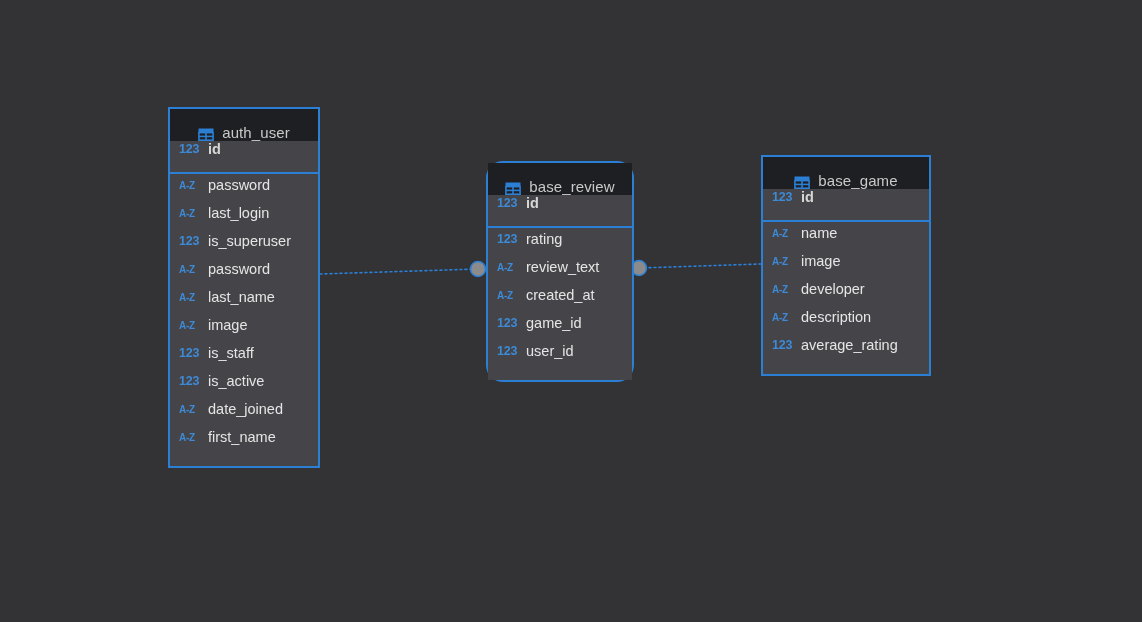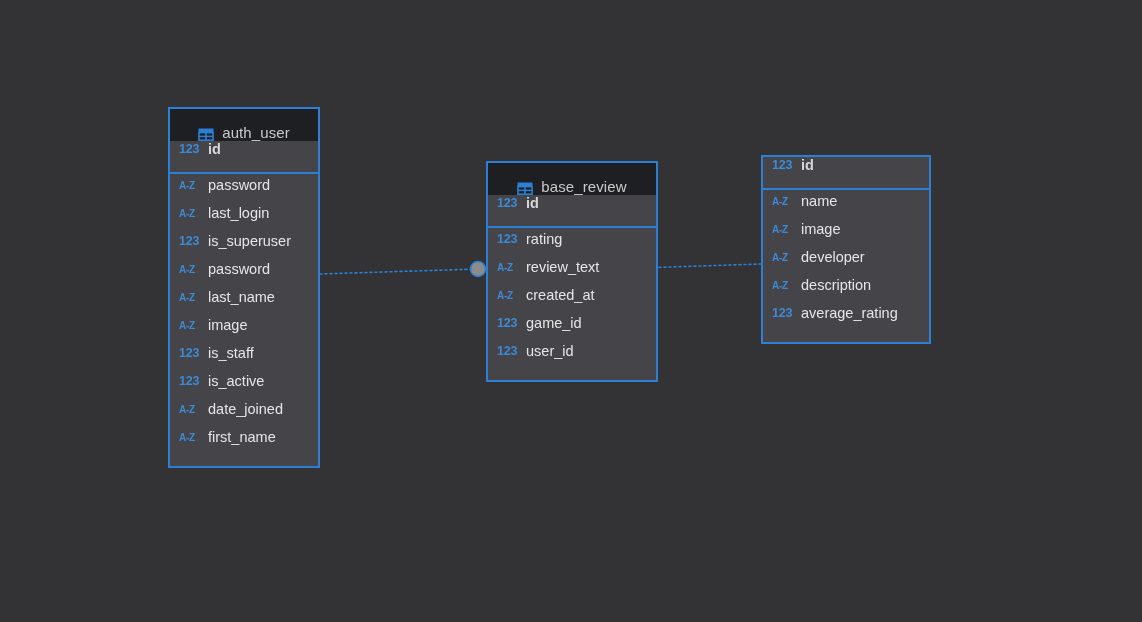--- a/index.html
+++ b/index.html
@@ -184,21 +184,21 @@
           <div class="field">
             <span class="type-badge az">A-Z</span>
             <span class="field-name">date_joined</span>
           </div>
           <div class="field">
             <span class="type-badge az">A-Z</span>
             <span class="field-name">first_name</span>
           </div>
         </div>
       </div>
-      <div class="entity" style="left: 486px; top: 161px; width: 172px;">
+      <div class="entity" style="left: 486px; top: 161px; width: 148px; border-radius: 17px;">
         <div class="entity-header">
           <svg class="tbl-icon" viewBox="0 0 16 13">
             <rect x="0.5" y="0.5" width="15" height="3.6" fill="#2b7fd4"></rect>
             <rect x="0.9" y="4.6" width="14.2" height="7.6" fill="none" stroke="#2b7fd4" stroke-width="1.6"></rect>
             <line x1="8" y1="4.6" x2="8" y2="12.2" stroke="#2b7fd4" stroke-width="1.6"></line>
             <line x1="0.9" y1="8.4" x2="15.1" y2="8.4" stroke="#2b7fd4" stroke-width="1.6"></line>
           </svg>
           <span class="entity-title">base_review</span>
         </div>
         <div class="pk-section">
@@ -224,20 +224,29 @@
             <span class="type-badge">123</span>
             <span class="field-name">game_id</span>
           </div>
           <div class="field">
             <span class="type-badge">123</span>
             <span class="field-name">user_id</span>
           </div>
         </div>
       </div>
       <div class="entity" style="left: 761px; top: 155px; width: 170px;">
+        <div class="entity-header">
+          <svg class="tbl-icon" viewBox="0 0 16 13">
+            <rect x="0.5" y="0.5" width="15" height="3.6" fill="#2b7fd4"></rect>
+            <rect x="0.9" y="4.6" width="14.2" height="7.6" fill="none" stroke="#2b7fd4" stroke-width="1.6"></rect>
+            <line x1="8" y1="4.6" x2="8" y2="12.2" stroke="#2b7fd4" stroke-width="1.6"></line>
+            <line x1="0.9" y1="8.4" x2="15.1" y2="8.4" stroke="#2b7fd4" stroke-width="1.6"></line>
+          </svg>
+          <span class="entity-title">base_game</span>
+        </div>
         <div class="pk-section">
           <div class="field is-pk">
             <span class="type-badge">123</span>
             <span class="field-name">id</span>
           </div>
         </div>
         <div class="fields">
           <div class="field">
             <span class="type-badge az">A-Z</span>
             <span class="field-name">name</span>

